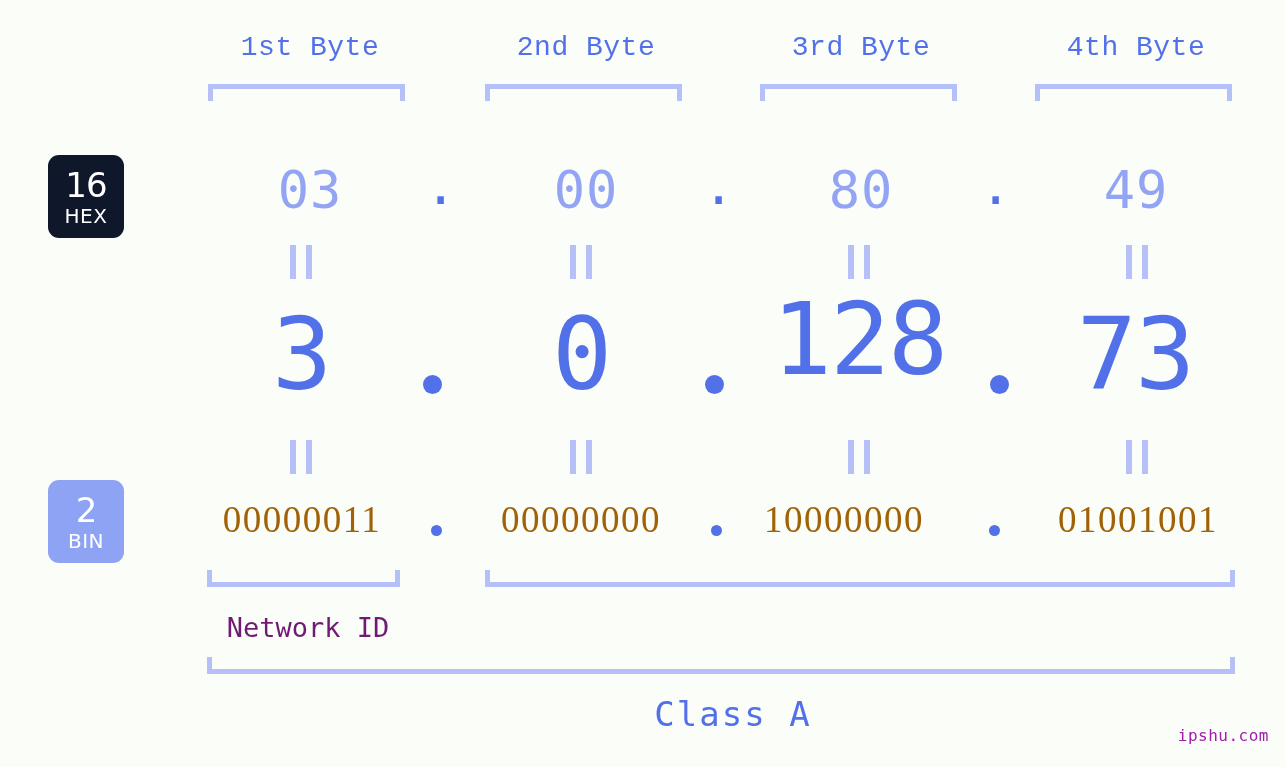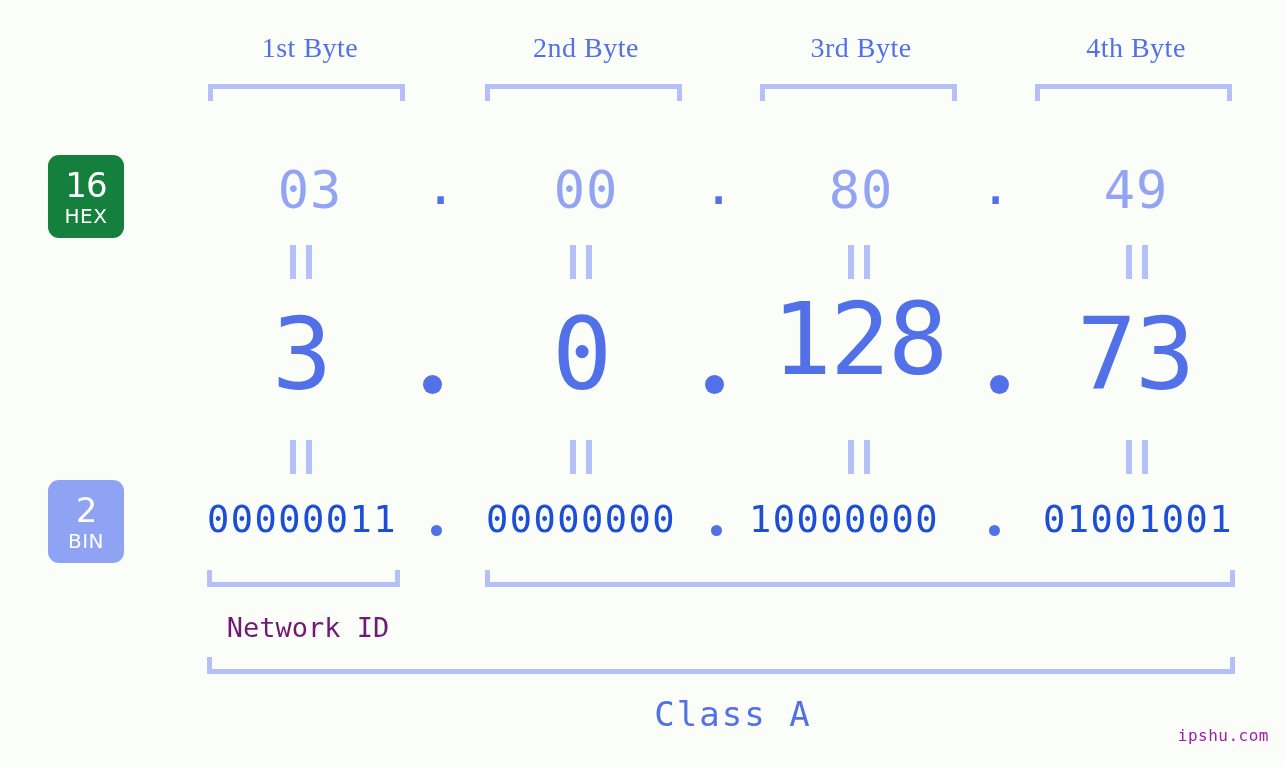--- a/index.html
+++ b/index.html
@@ -21,21 +21,21 @@
     width: 1285px;
     height: 767px;
   }
 
   
   .byte-label {
     position: absolute;
     top: 32px;
     width: 240px;
     text-align: center;
-    font-family: Liberation Serif, serif;
+    font-family: Liberation Mono, monospace;
     font-size: 28px;
     color: #5271e8;
     letter-spacing: 0.5px;
     white-space: nowrap;
   }
 
   
   .bracket-top {
     position: absolute;
     height: 17px;
@@ -110,22 +110,23 @@
   .dec-dot {
     position: absolute;
     width: 19px;
     height: 19px;
     border-radius: 50%;
     background: #5271e8;
   }
 
   .bin-val {
     font-size: 37px;
-    color: #1d4ed8;
+    color: #a16207;
     letter-spacing: 1.5px;
+    font-family: Liberation Serif, serif;
   }
   .bin-dot {
     position: absolute;
     width: 11px;
     height: 11px;
     border-radius: 50%;
     background: #5271e8;
   }
 
   
@@ -185,21 +186,21 @@
     <div class="byte-label" style="left:1016px;">4th Byte</div>
   </div>
 
   <div>
     <div class="bracket-top" style="left:208px; top:84px; width:197px;"></div>
     <div class="bracket-top" style="left:485px; top:84px; width:197px;"></div>
     <div class="bracket-top" style="left:760px; top:84px; width:197px;"></div>
     <div class="bracket-top" style="left:1035px; top:84px; width:197px;"></div>
   </div>
 
-  <div class="badge" style="top:155px; background:#15803d;">
+  <div class="badge" style="top:155px; background:#0f172a;">
     <span class="num">16</span>
     <span class="nm">HEX</span>
   </div>
 
 
   <div class="badge" style="top:480px; background:#8fa3f5;">
     <span class="num">2</span>
     <span class="nm">BIN</span>
   </div>
 

